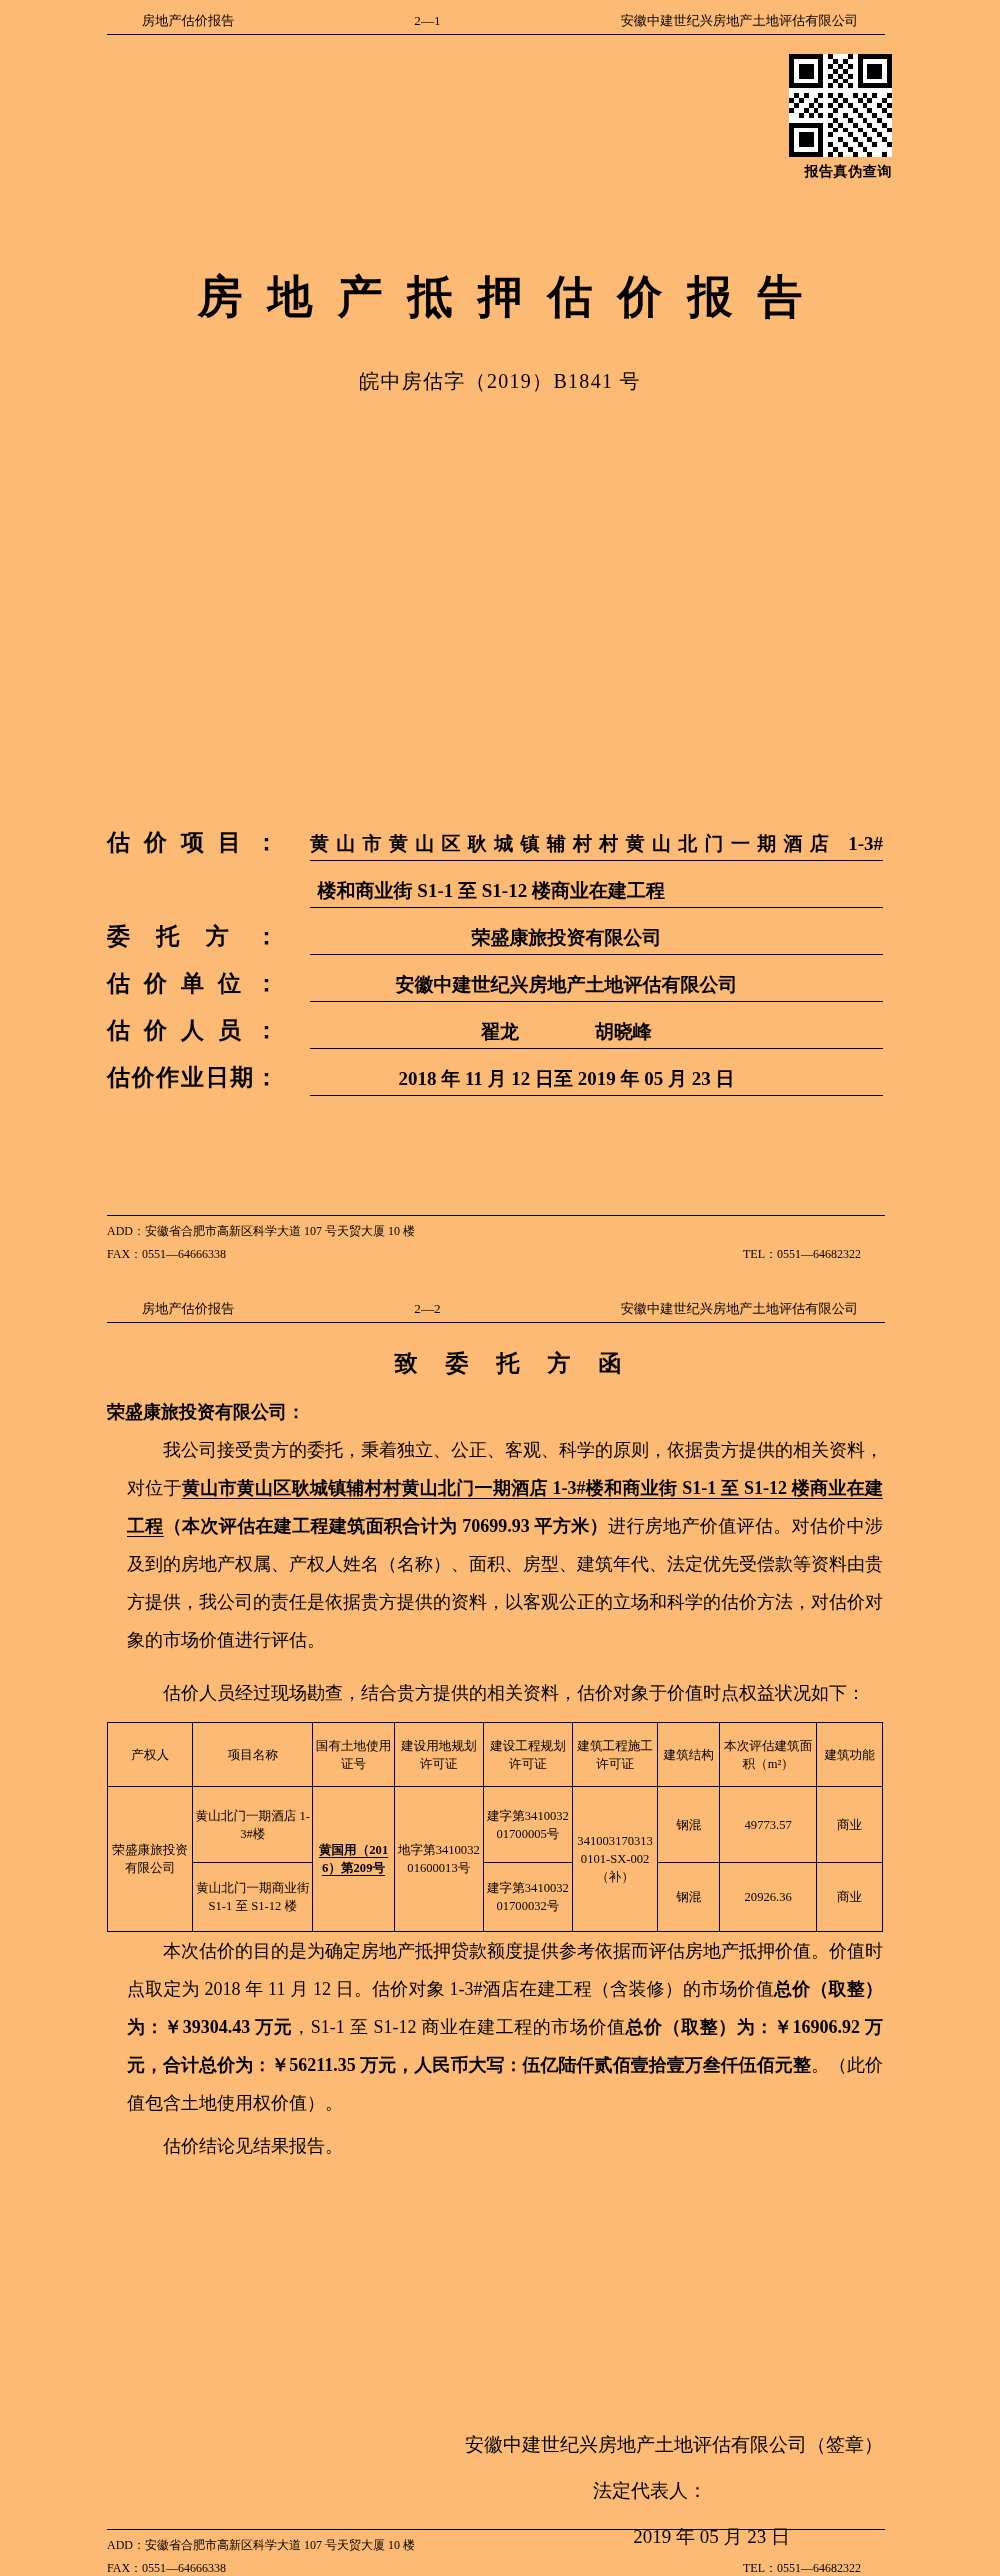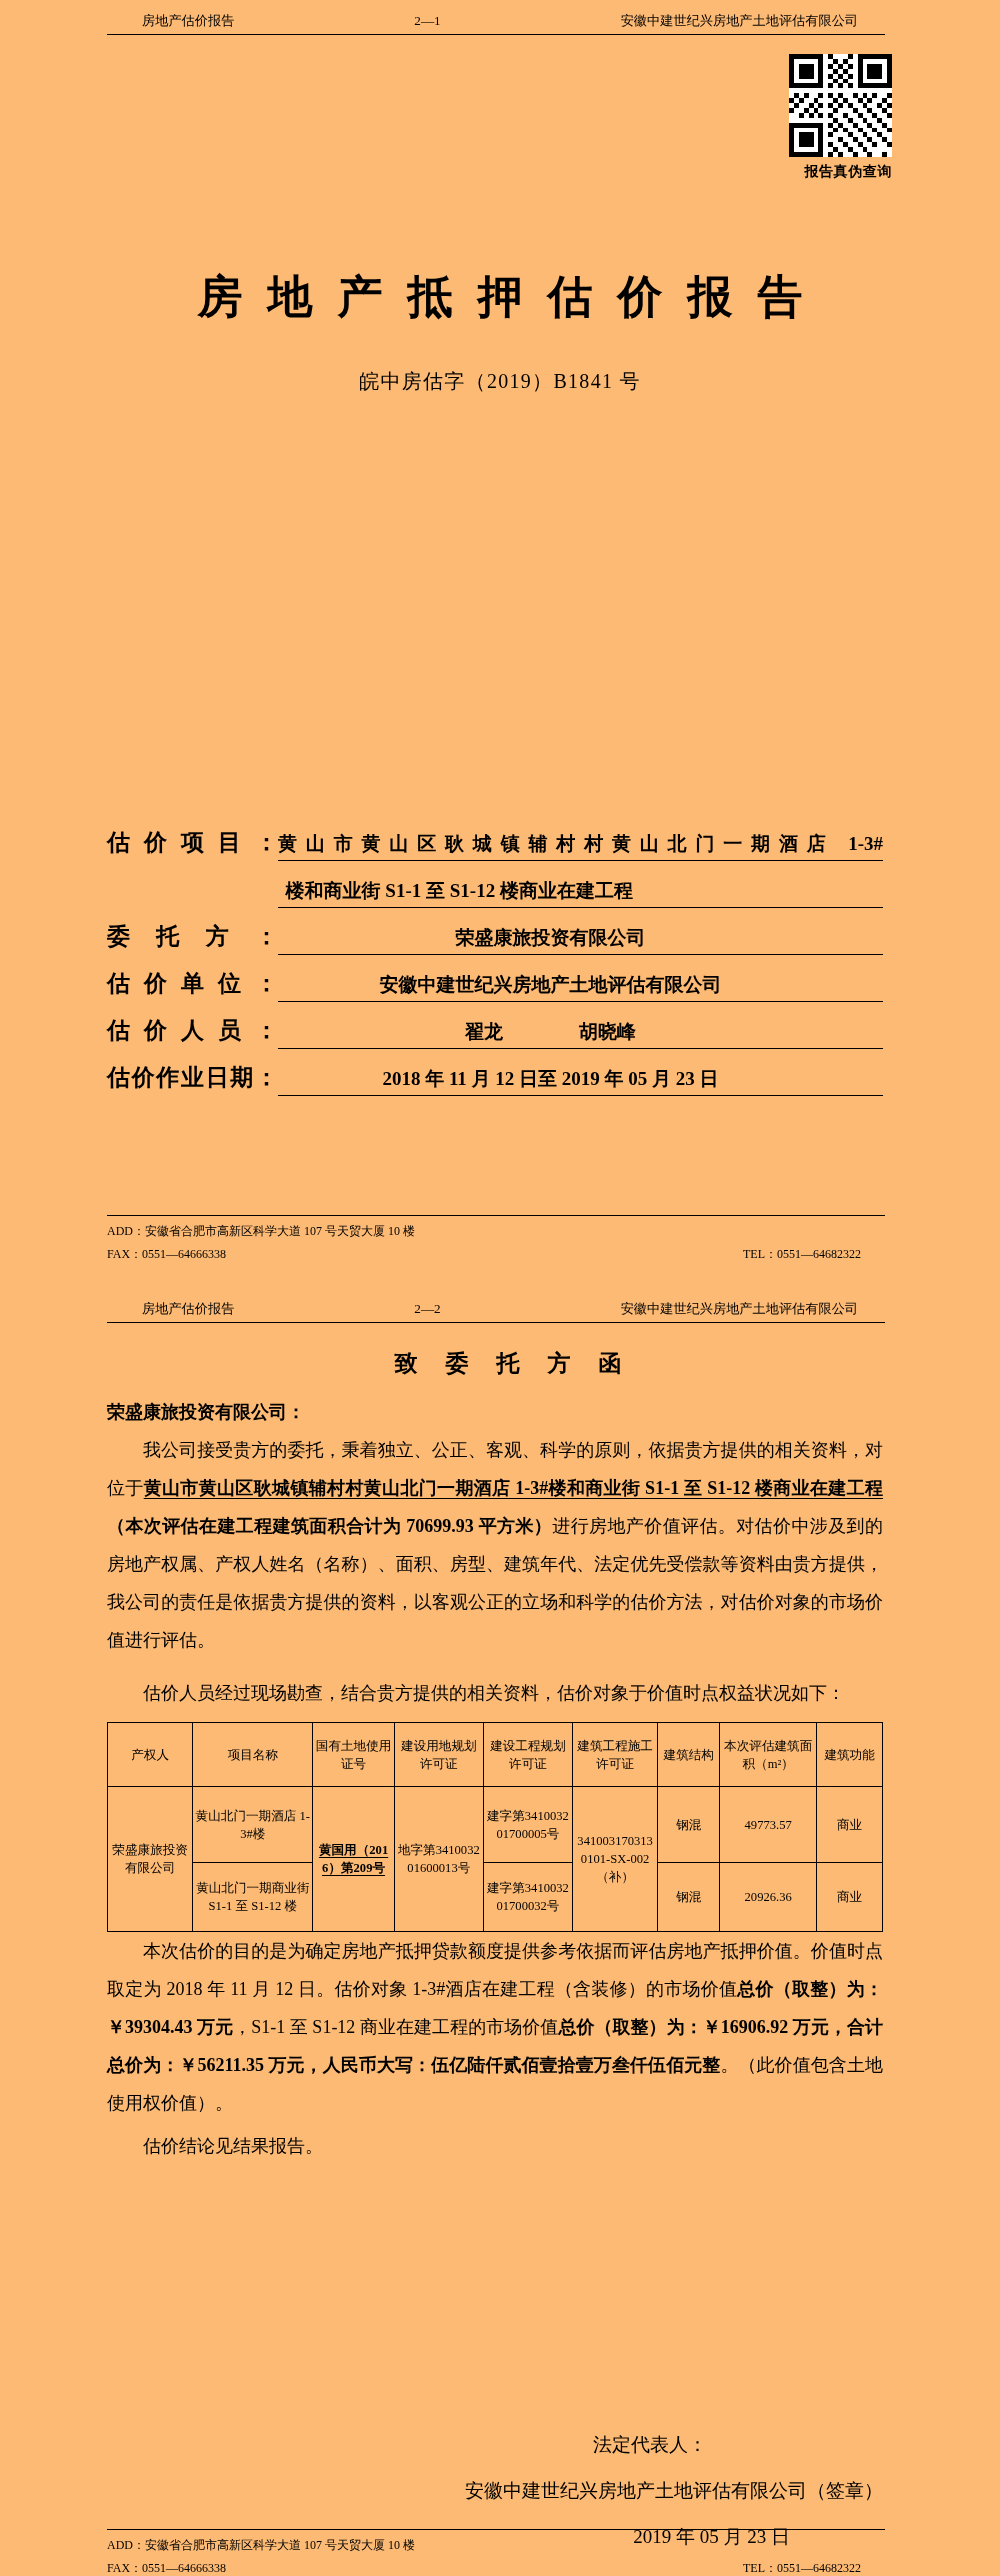--- a/index.html
+++ b/index.html
@@ -18,39 +18,39 @@
   
   .qr-wrap { position:absolute; top:54px; right:108px; width:103px; text-align:right; }
   .qr { display:block; width:103px; height:103px; }
   .qr-caption { margin-top:6.3px; font-size:14px; font-weight:bold; letter-spacing:0.6px; }
 
   
   .doc-title { position:absolute; top:267px; left:0; right:0; text-align:center; font-size:45px; font-weight:bold; letter-spacing:25px; padding-left:25px; white-space:nowrap; }
   .doc-no { position:absolute; top:368px; left:0; right:0; text-align:center; font-size:20px; letter-spacing:1.3px; }
 
   .fields { position:absolute; top:814px; left:107px; right:117px; }
-  .field-row { display:flex; height:47px; align-items:flex-end; }
+  .field-row { display:flex; height:47px; align-items:flex-end;gap:32px; }
   .field-label { width:171px; flex-shrink:0; font-size:23px; font-weight:bold; text-align:justify; text-align-last:justify; padding-bottom:3.2px; }
   .field-value { flex:1; border-bottom:1.3px solid #000; font-size:19px; font-weight:bold; text-align:center; padding-bottom:3px; white-space:pre; overflow:hidden; }
   .field-value.fill { text-align:justify; text-align-last:justify; white-space:normal; }
   .field-value.left { text-align:left; padding-left:7.6px; }
   .field-value.pr { padding-right:60px; }
 
   
   .pg-footer { position:absolute; left:107px; right:115px; font-size:12px; line-height:19px; }
   .pg-footer .foot-rule { border:none; border-top:1.3px solid #000; margin-bottom:6.3px; }
   .foot-line2 { display:flex; justify-content:space-between; margin-top:3.8px; padding-right:24px;align-items:center; }
   .sheet1 .pg-footer { top:1215px; }
   .sheet2 .pg-footer { top:1241px; }
 
   
   .title2 { position:absolute; top:60px; left:0; right:0; text-align:center; font-size:23px; font-weight:bold; letter-spacing:28px; padding-left:44px; white-space:nowrap; }
   .body2 { position:absolute; top:105px; left:107px; right:117px; font-size:18px; line-height:38px; text-align:justify; }
   .salutation { font-weight:bold; }
-  .para { text-indent:2em; }
+  .para { text-indent:2em;margin-left:20px; }
   .b { font-weight:bold; }
   .bu { font-weight:bold; text-decoration:underline; text-underline-offset:3.8px; }
 
   .apt-table { width:100%; border-collapse:collapse; margin-top:10px; font-size:12.6px; line-height:18px; text-align:center; text-align-last:center; }
   .apt-table th, .apt-table td { border:1.3px solid #000; padding:2.5px 1.9px; vertical-align:middle; word-break:break-all; font-weight:normal; text-indent:0; }
   .apt-table thead tr { height:64px; }
   .apt-table tbody tr.r1 { height:76px; }
   .apt-table tbody tr.r2 { height:69px; }
   .apt-table td.cert { font-weight:bold; text-decoration:underline; text-underline-offset:2.5px; }
 
@@ -199,22 +199,22 @@
       </tbody>
     </table>
 
 
     <p class="para"><span>本次估价的目的是为确定房地产抵押贷款额度提供参考依据而评估房地产抵押价值。价值时点取定为 2018 年 11 月 12 日。估价对象 1-3#酒店在建工程（含装修）的市场价值</span><span class="b">总价（取整）为：￥39304.43 万元</span><span>，S1-1 至 S1-12 商业在建工程的市场价值</span><span class="b">总价（取整）为：￥16906.92 万元，合计总价为：￥56211.35 万元，人民币大写：伍亿陆仟贰佰壹拾壹万叁仟伍佰元整</span><span>。（此价值包含土地使用权价值）。</span></p>
 
     <p class="para p5gap">估价结论见结果报告。</p>
   </div>
 
   <div class="sign-block">
+    <div class="sign-line">安徽中建世纪兴房地产土地评估有限公司（签章）</div>
     <div class="sign-line sign-rep">法定代表人：</div>
-    <div class="sign-line">安徽中建世纪兴房地产土地评估有限公司（签章）</div>
     <div class="sign-line sign-date">2019 年 05 月 23 日</div>
   </div>
 
   <div class="pg-footer">
     <hr class="foot-rule">
     <div>ADD：安徽省合肥市高新区科学大道 107 号天贸大厦 10 楼</div>
     <div class="foot-line2">
       <span>FAX：0551—64666338</span>
       <span>TEL：0551—64682322</span>
     </div>

